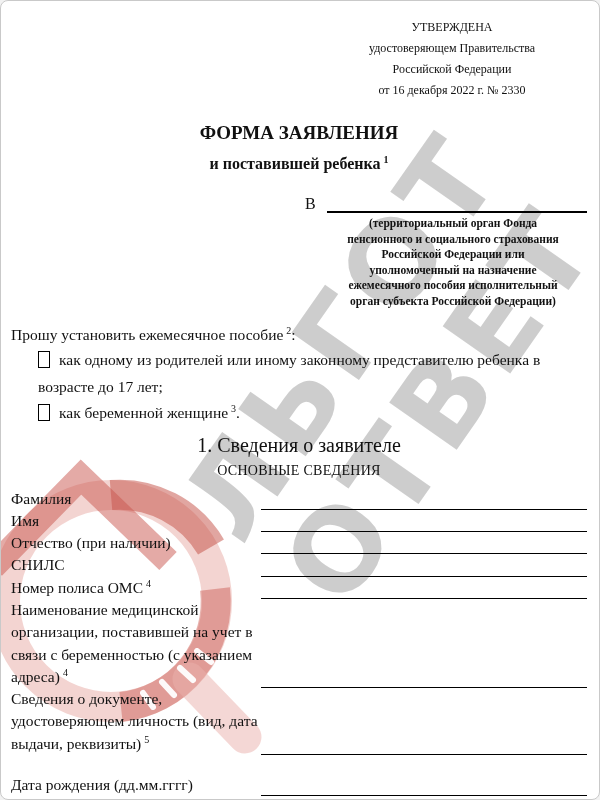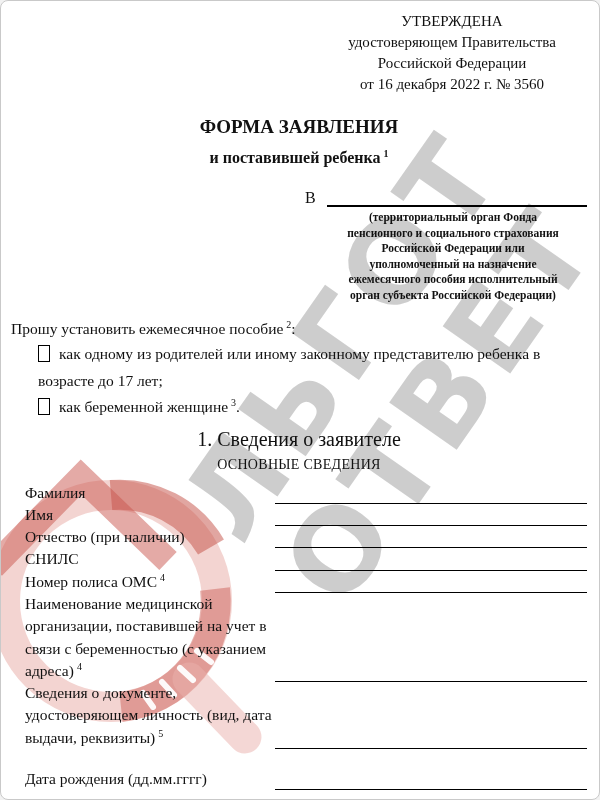--- a/index.html
+++ b/index.html
@@ -22,22 +22,22 @@
     font-weight:700;
     font-size:113px; line-height:120px; letter-spacing:7px;
     color:#c3c3c3; opacity:.82;
     text-align:center; white-space:nowrap;
     z-index:0; pointer-events:none;
   }
   .wm-logo { position:absolute; left:-48px; top:438px; z-index:0; pointer-events:none; }
   
   .content { position:relative; z-index:1; padding:8px 12px 0 10px; }
   .approval {
-    width:262px; margin:2px 4px 0 auto;
-    text-align:center; font-size:15px; line-height:21px;
+    width:262px; margin:8px 4px 0 auto;
+    text-align:center; font-size:12px; line-height:21px;
   }
   .form-title { text-align:center; font-weight:700; font-size:19px; margin-top:21px; }
   .subtitle { text-align:center; font-weight:700; font-size:16px; line-height:21px; margin-top:9px; }
   sup { font-size:10px; line-height:0; margin-left:3px; }
   .recipient { display:flex; align-items:flex-end; margin:17px 0 0 294px; font-size:16px; }
   .recipient-line { flex:1; border-bottom:2px solid #000; margin-left:11px; height:20px; }
   .hint {
     width:250px; margin:3px 9px 0 auto;
     text-align:center; font-weight:700;
     font-size:11.5px; line-height:15.5px;
@@ -47,21 +47,21 @@
   .checkbox {
     display:inline-block; width:12px; height:17px;
     border:1.5px solid #000; box-sizing:border-box;
     vertical-align:-3px; margin-right:9px; background:#fff;
   }
   .section-heading { text-align:center; font-size:20px; margin-top:7px; }
   .section-subheading { text-align:center; font-size:14px; margin-top:6px; letter-spacing:.3px; }
   .fields { margin-top:9px; }
   .field-row { display:flex; align-items:flex-end; font-size:15.5px; line-height:22.3px; }
   .field-row.gap { margin-top:19px; }
-  .field-label { flex:0 0 250px; width:250px;margin-left:14px; }
+  .field-label { flex:0 0 250px; width:250px; }
   .field-line { flex:1; border-bottom:1.5px solid #000; height:18px; }
 </style>
 </head>
 <body>
 
 <div class="page">
 
   <div class="wm-text">
     <div>ЛЬГОТ</div>
     <div>ОТВЕТ</div>
@@ -80,21 +80,21 @@
       <path d="M244,212 L258,223"></path>
     </g>
   </svg>
 
   <div class="content">
 
     <div class="approval">
       <div>УТВЕРЖДЕНА</div>
       <div>удостоверяющем Правительства</div>
       <div>Российской Федерации</div>
-      <div>от 16 декабря 2022 г.  № 3560</div>
+      <div>от 16 декабря 2022 г.  № 2330</div>
     </div>
 
     <div class="form-title">ФОРМА ЗАЯВЛЕНИЯ</div>
 
     <div class="subtitle">
       <div><span>и поставившей ребенка</span><sup>1</sup></div>
     </div>
 
     <div class="recipient">
       <span>В</span>

